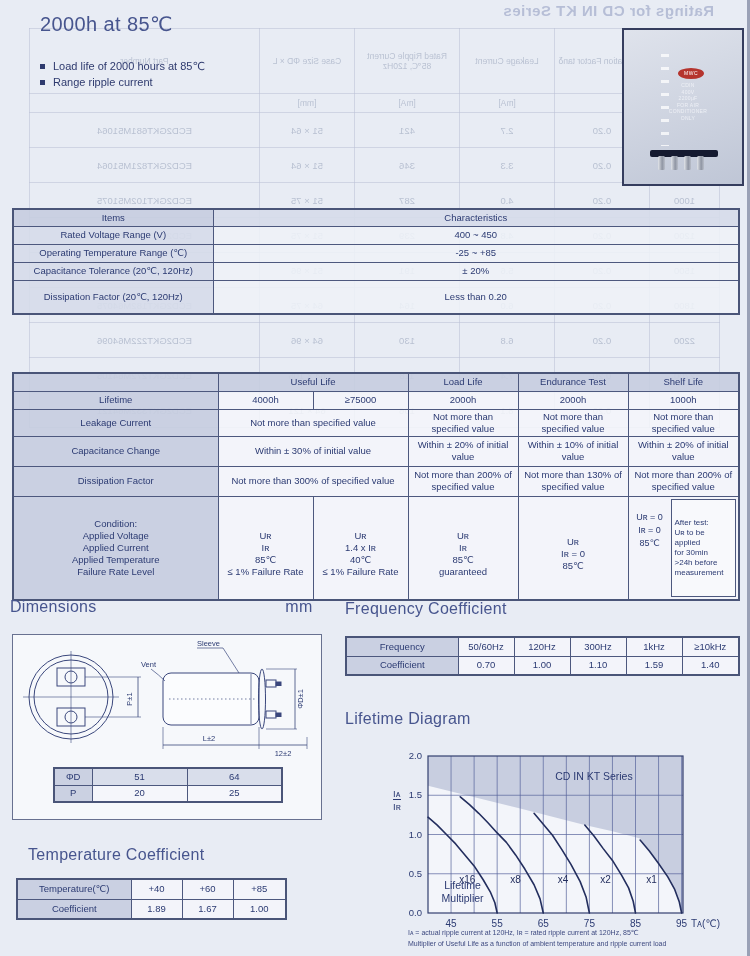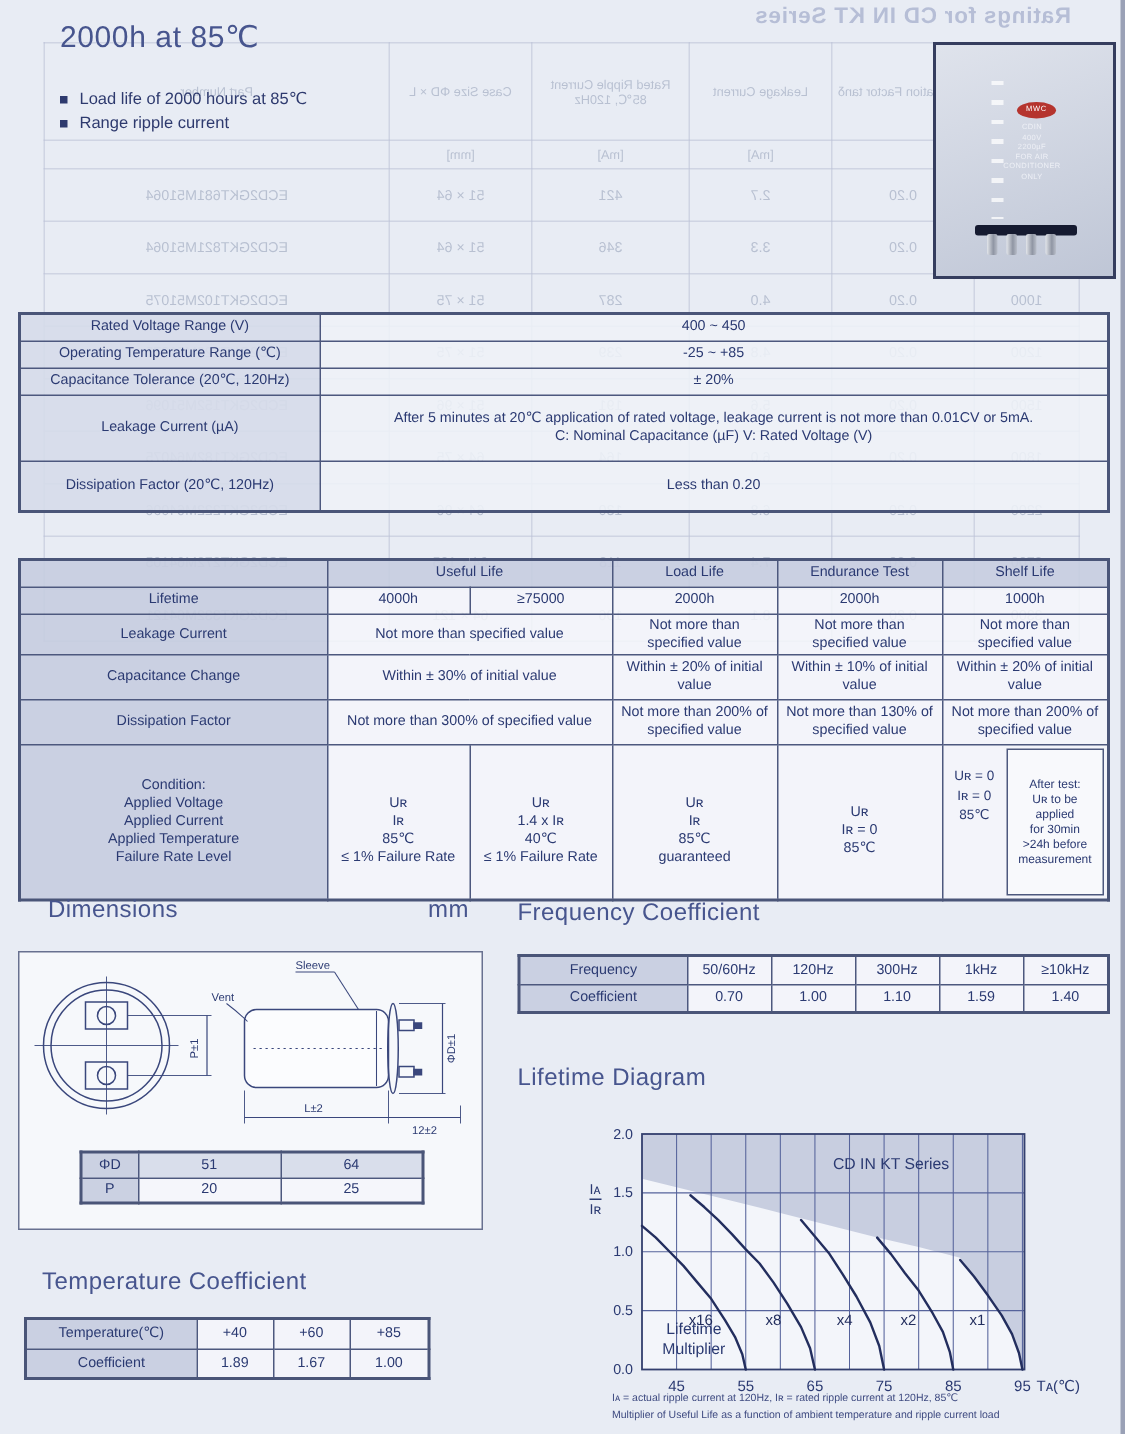--- a/index.html
+++ b/index.html
@@ -27,21 +27,21 @@
   td.white{background:rgba(244,246,250,.85);}
   td.tl{text-align:left;padding-left:6px;vertical-align:top;padding-top:3px;}
   .h1{font-size:20px;color:#47558e;letter-spacing:.4px;}
   .h2{font-size:16px;color:#47558e;letter-spacing:.3px;}
   ul.feat{margin:0;padding:0;list-style:none;font-size:11px;color:#2e3a6e;width:210px;}
   ul.feat li{padding-left:13px;position:relative;margin-bottom:3px;line-height:13px;}
   ul.feat li::before{content:"";position:absolute;left:0;top:4px;width:5px;height:5px;background:#2e3a6e;}
   
   .cond{font-size:9px;line-height:13px;}
   .cond-note{border:1px solid #4d587e;background:rgba(248,249,252,.95);font-size:8px;
-       line-height:10px;padding:18px 3px;text-align:center;}
+       line-height:10px;padding:18px 3px;text-align:left;}
   
   .photo-frame{width:122px;height:158px;background:linear-gradient(160deg,#dfe3ec,#bfc6d6);
        border:2px solid #353d5e;box-sizing:border-box;}
   .cap-body{position:absolute;left:30px;top:16px;width:60px;height:108px;border-radius:8px/12px;
        background:linear-gradient(90deg,#4a5276 0%,#2026434 0%,#3c436a 8%,#1e2440 34%,#2a3154 62%,#161b33 100%);}
   .cap-stripes{position:absolute;left:7px;top:8px;width:8px;height:92px;
        background:repeating-linear-gradient(180deg,rgba(255,255,255,.75) 0 3px,rgba(255,255,255,0) 3px 13px);}
   .cap-logo{position:absolute;left:24px;top:22px;width:26px;height:11px;border-radius:50%;
        background:#b5342e;color:#fff;font-size:5px;line-height:11px;text-align:center;letter-spacing:.5px;}
   .cap-text{position:absolute;left:12px;top:36px;width:44px;color:#eef0f6;font-size:5px;
@@ -187,36 +187,35 @@
   <div class="pin" style="left:60px;"></div>
   <div class="pin" style="left:73px;"></div>
 </div>
 
 <table class="abs z1 dt" style="left:12px;top:208px;width:726px;">
   <colgroup>
       <col style="width:200px">
       <col style="width:526px">
     </colgroup>
   <tbody>
+      <tr style="height:17px">
+    <td class="lav">Items</td>
+    <td class="lav2">Characteristics</td>
+  </tr>
   <tr style="height:18px">
     <td class="lav2">Rated Voltage Range (V)</td>
     <td class="lite">400 ~ 450</td>
   </tr>
   <tr style="height:18px">
     <td class="lav2">Operating Temperature Range (℃)</td>
     <td class="lite">-25 ~ +85</td>
   </tr>
   <tr style="height:18px">
     <td class="lav2">Capacitance Tolerance (20℃, 120Hz)</td>
     <td class="lite">± 20%</td>
-  </tr>
-  <tr style="height:44px">
-    <td class="lav2">Leakage Current (µA)</td>
-    <td class="lite pre">After 5 minutes at 20℃ application of rated voltage, leakage current is not more than 0.01CV or 5mA.
-C: Nominal Capacitance (µF)      V: Rated Voltage (V)</td>
   </tr>
   <tr style="height:34px">
     <td class="lav2">Dissipation Factor (20℃, 120Hz)</td>
     <td class="lite">Less than 0.20</td>
   </tr>
 </tbody>
   </table>
 
 <table class="abs z1 dt" style="left:12px;top:372px;width:726px;">
   <colgroup>
@@ -303,21 +302,21 @@
 Uʀ to be applied
 for 30min
 &gt;24h before
 measurement</div>
       </div>
     </td>
   </tr>
 </tbody>
   </table>
 
-<div class="abs z1 h2" style="left:32px;top:598px;">Dimensions</div>
+<div class="abs z1 h2" style="left:10px;top:598px;">Dimensions</div>
 <div class="abs z1 h2" style="left:278px;top:598px;width:42px;text-align:center;">mm</div>
 
 <div class="abs z1" style="left:12px;top:634px;width:310px;height:186px;background:#f6f8fb;border:1px solid #68719           0;border:1px solid #687190;box-sizing:border-box;">
   <svg width="306" height="126" viewBox="0 0 306 126" style="display:block" fill="none" stroke="#3a477c" stroke-width="1">
 
     <circle cx="58" cy="62" r="42"></circle>
       <circle cx="58" cy="62" r="37"></circle>
     <line x1="10" y1="62" x2="106" y2="62" stroke-width="0.6"></line>
     <line x1="58" y1="16" x2="58" y2="108" stroke-width="0.6"></line>
     <rect x="44" y="33" width="28" height="18"></rect>

